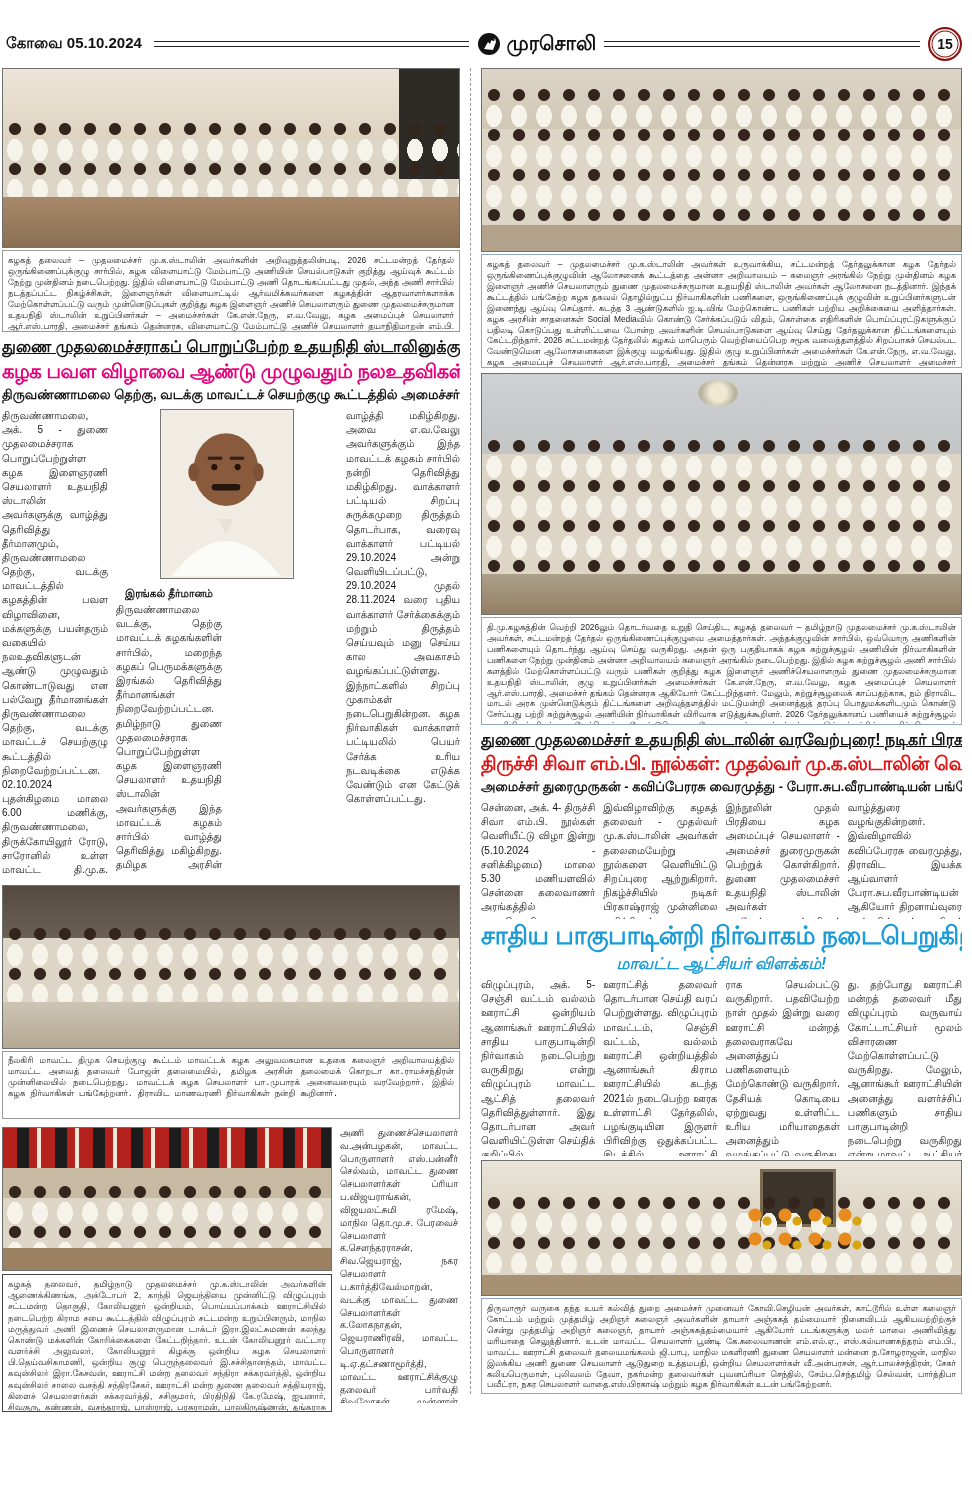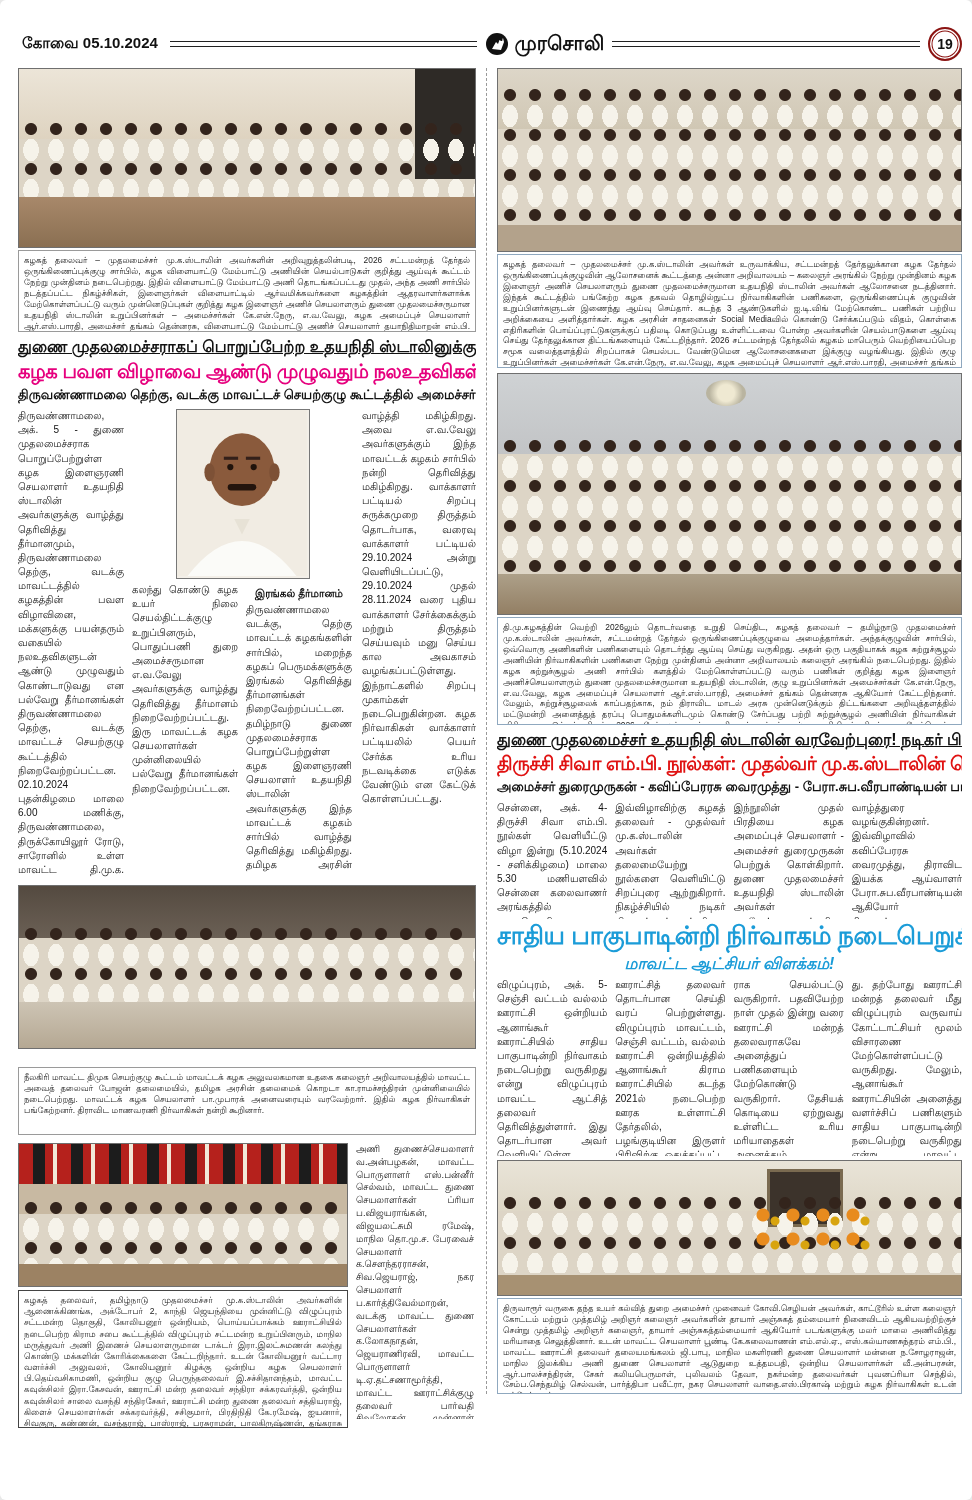--- a/index.html
+++ b/index.html
@@ -1,18 +1,18 @@
 <!DOCTYPE html>
 <html><head>
 <meta charset="utf-8">
 <style>
   html,body{margin:0;padding:0;background:#e8e8e8;}
   .page{position:relative;width:972px;height:1500px;margin:0 auto;background:#ffffff;
         font-family:"Liberation Sans",sans-serif;color:#111;overflow:hidden;box-sizing:border-box;
-        padding:26px 10px 10px 18px;border-radius:6px;}
+        padding:26px 10px 10px 2px;}
   
   .masthead-row{display:flex;align-items:center;height:36px;margin-bottom:6px;}
   .edition-date{font-weight:bold;font-size:15px;white-space:nowrap;padding:0 4px;}
   .hrule{flex:1;height:4px;border-top:1.5px solid #222;border-bottom:1.5px solid #222;margin:0 8px;}
   .logo-wrap{display:flex;align-items:flex-start;gap:5px;}
   .mast-name{font-weight:bold;font-size:20px;white-space:nowrap;}
   .pagenum{width:30px;height:30px;border:2px solid #8b1412;border-radius:50%;display:flex;
            align-items:center;justify-content:center;font-weight:bold;font-size:14px;
            box-shadow:inset 0 0 0 1.5px #fff,inset 0 0 0 2.5px #8b1412;}
   
@@ -65,21 +65,21 @@
     <span class="hrule"></span>
     <span class="logo-wrap">
       <svg width="24" height="24" viewBox="0 0 24 24">
         <circle cx="12" cy="12" r="11" fill="#111"></circle>
         <path d="M7 17 l4 -7 l2 2 l1.5 -4 l2 1 l1.5 -3 l1 4 l-3 8 z" fill="#fff"></path>
         <circle cx="16.5" cy="8" r="1" fill="#111"></circle>
       </svg>
       <span class="mast-name">முரசொலி</span>
     </span>
     <span class="hrule"></span>
-    <span class="pagenum">19</span>
+    <span class="pagenum">15</span>
   </header>
 
   <div class="content">
 
     <div class="col-left">
 
       <div class="photo" style="height:178px;">
         <div class="layer" style="top:0;height:70px;background:linear-gradient(#ece5d8,#ded3c0);"></div>
         <div class="layer" style="top:0;right:0;left:auto;width:60px;height:110px;background:#2e2a26;"></div>
         <div class="layer crowd" style="top:52px;height:80px;"></div>
@@ -104,37 +104,34 @@
               <circle cx="59" cy="44" r="2.4" fill="#20130c"></circle>
               <rect x="36" y="36" width="11" height="2.4" fill="#33201a"></rect>
               <rect x="53" y="36" width="11" height="2.4" fill="#33201a"></rect>
               <rect x="39" y="57" width="22" height="5" rx="2.5" fill="#23140d"></rect>
               <path d="M8 128 Q50 74 92 128 Z" fill="#fbfbf8"></path>
               <path d="M44 84 L50 96 L56 84 Z" fill="#e7e2d6"></path>
             </svg>
           </div>
           <div class="body-flex" style="height:292px;">
             <div style="width:106px;flex:none;">
-              <p class="bcol" style="height:292px;">கலந்து கொண்டு கழக உயர் நிலை செயல்திட்டக்குழு உறுப்பினரும், பொதுப்பணி துறை அமைச்சருமான எ.வ.வேலு அவர்களுக்கு வாழ்த்து தெரிவித்து தீர்மானம் நிறைவேற்றப்பட்டது. இரு மாவட்டக் கழக செயலாளர்கள் முன்னிலையில் பல்வேறு தீர்மானங்கள் நிறைவேற்றப்பட்டன.</p>
-            </div>
-            <div style="width:106px;flex:none;">
               <div class="inner-subhead">இரங்கல் தீர்மானம்</div>
               <p class="bcol" style="height:270px;">திருவண்ணாமலை வடக்கு, தெற்கு மாவட்டக் கழகங்களின் சார்பில், மறைந்த கழகப் பெருமக்களுக்கு இரங்கல் தெரிவித்து தீர்மானங்கள் நிறைவேற்றப்பட்டன. தமிழ்நாடு துணை முதலமைச்சராக பொறுப்பேற்றுள்ள கழக இளைஞரணி செயலாளர் உதயநிதி ஸ்டாலின் அவர்களுக்கு இந்த மாவட்டக் கழகம் சார்பில் வாழ்த்து தெரிவித்து மகிழ்கிறது. தமிழக அரசின் நலத்திட்டங்களை மக்களிடம் கொண்டு சேர்க்க வேண்டும் என செயற்குழு கேட்டுக் கொண்டது.</p>
             </div>
           </div>
         </div>
         <p class="bcol" style="flex:1;">வாழ்த்தி மகிழ்கிறது. அவை எ.வ.வேலு அவர்களுக்கும் இந்த மாவட்டக் கழகம் சார்பில் நன்றி தெரிவித்து மகிழ்கிறது. வாக்காளர் பட்டியல் சிறப்பு சுருக்கமுறை திருத்தம் தொடர்பாக, வரைவு வாக்காளர் பட்டியல் 29.10.2024 அன்று வெளியிடப்பட்டு, 29.10.2024 முதல் 28.11.2024 வரை புதிய வாக்காளர் சேர்க்கைக்கும் மற்றும் திருத்தம் செய்யவும் மனு செய்ய கால அவகாசம் வழங்கப்பட்டுள்ளது. இந்நாட்களில் சிறப்பு முகாம்கள் நடைபெறுகின்றன. கழக நிர்வாகிகள் வாக்காளர் பட்டியலில் பெயர் சேர்க்க உரிய நடவடிக்கை எடுக்க வேண்டும் என கேட்டுக் கொள்ளப்பட்டது.</p>
       </div>
 
       <div class="photo" style="height:162px;margin-top:6px;">
         <div class="layer" style="top:0;height:52px;background:linear-gradient(#544a40,#6b6055);"></div>
         <div class="layer crowd" style="top:40px;height:78px;"></div>
         <div class="layer" style="bottom:0;height:46px;background:linear-gradient(#cdc4b4,#b5a893);"></div>
       </div>
-      <div class="cap gray" style="height:58px;margin-top:18px;">நீலகிரி மாவட்ட திமுக செயற்குழு கூட்டம் மாவட்டக் கழக அலுவலகமான உதகை கலைஞர் அறிவாலயத்தில் மாவட்ட அவைத் தலைவர் போஜன் தலைமையில், தமிழக அரசின் தலைமைக் கொறடா கா.ராமச்சந்திரன் முன்னிலையில் நடைபெற்றது. மாவட்டக் கழக செயலாளர் பா.முபாரக் அனைவரையும் வரவேற்றார். இதில் கழக நிர்வாகிகள் பங்கேற்றனர். திராவிட மாணவரணி நிர்வாகிகள் நன்றி கூறினார்.</div>
+      <div class="cap gray" style="height:58px;margin-top:2px;font-family:Liberation Mono, monospace;">நீலகிரி மாவட்ட திமுக செயற்குழு கூட்டம் மாவட்டக் கழக அலுவலகமான உதகை கலைஞர் அறிவாலயத்தில் மாவட்ட அவைத் தலைவர் போஜன் தலைமையில், தமிழக அரசின் தலைமைக் கொறடா கா.ராமச்சந்திரன் முன்னிலையில் நடைபெற்றது. மாவட்டக் கழக செயலாளர் பா.முபாரக் அனைவரையும் வரவேற்றார். இதில் கழக நிர்வாகிகள் பங்கேற்றனர். திராவிட மாணவரணி நிர்வாகிகள் நன்றி கூறினார்.</div>
 
       <div class="bottom-left">
         <div style="width:330px;flex:none;">
           <div class="photo" style="height:142px;">
             <div class="layer flagband" style="top:0;height:40px;"></div>
             <div class="layer" style="top:40px;height:30px;background:#c8b9a2;"></div>
             <div class="layer crowd" style="top:56px;height:66px;"></div>
             <div class="layer" style="bottom:0;height:22px;background:#9c8263;"></div>
           </div>
           <div class="cap dark" style="height:128px;margin-top:3px;font-size:8.6px;">கழகத் தலைவர், தமிழ்நாடு முதலமைச்சர் மு.க.ஸ்டாலின் அவர்களின் ஆணைக்கிணங்க, அக்டோபர் 2, காந்தி ஜெயந்தியை முன்னிட்டு விழுப்புரம் சட்டமன்ற தொகுதி, கோலியனூர் ஒன்றியம், பொய்யப்பாக்கம் ஊராட்சியில் நடைபெற்ற கிராம சபை கூட்டத்தில் விழுப்புரம் சட்டமன்ற உறுப்பினரும், மாநில மருத்துவர் அணி இணைச் செயலாளருமான டாக்டர் இரா.இலட்சுமணன் கலந்து கொண்டு மக்களின் கோரிக்கைகளை கேட்டறிந்தார். உடன் கோலியனூர் வட்டார வளர்ச்சி அலுவலர், கோலியனூர் கிழக்கு ஒன்றிய கழக செயலாளர் பி.தெய்வசிகாமணி, ஒன்றிய குழு பெருந்தலைவர் இ.சச்சிதானந்தம், மாவட்ட கவுன்சிலர் இரா.கேசவன், ஊராட்சி மன்ற தலைவர் சந்திரா சக்கரவர்த்தி, ஒன்றிய கவுன்சிலர் சாலை வசந்தி சந்திரசேகர், ஊராட்சி மன்ற துணை தலைவர் சத்தியராஜ், கிளைச் செயலாளர்கள் சக்கரவர்த்தி, சசிகுமார், பிரதிநிதி கே.ரமேஷ், ஐயனார், சிவகுரு, கண்ணன், வசந்தராஜ், பாஸ்ராஜ், பரசுராமன், பாலகிருஷ்ணன், தங்கராசு மற்றும் பொதுமக்கள், கழக நிர்வாகிகள் பலர் கலந்து கொண்டனர்.</div>

